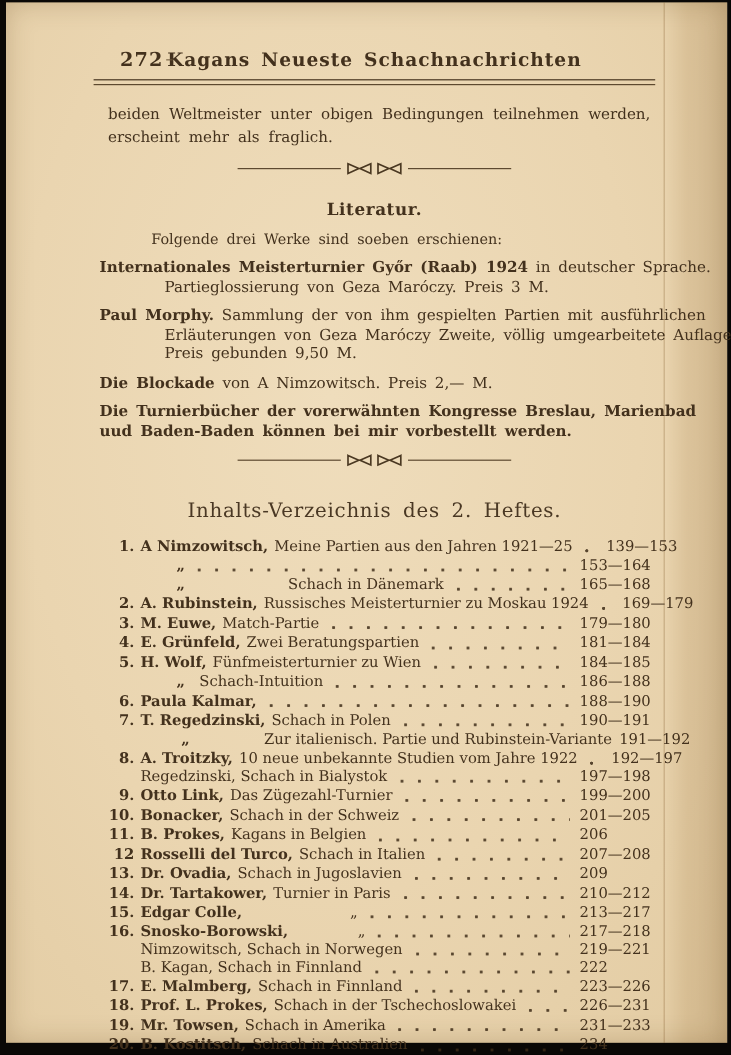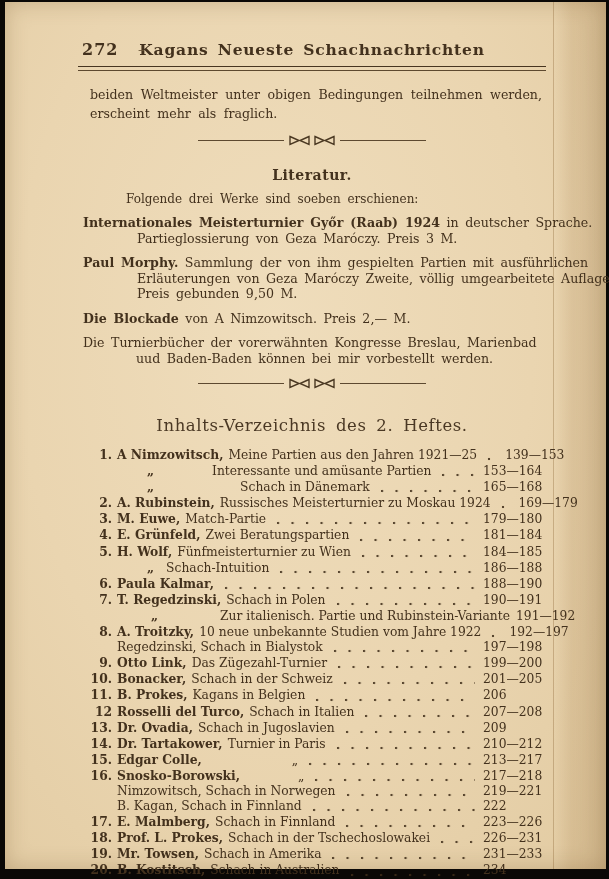--- a/index.html
+++ b/index.html
@@ -8,43 +8,43 @@
   .paper{position:absolute;left:5px;top:2px;right:3px;bottom:10px;
          background:radial-gradient(ellipse at 45% 38%, #efddbc 0%, #ead5b0 55%, #e2cba2 100%);
          box-shadow:inset 0 0 22px rgba(96,64,24,.25);}
   .edge-shade{position:absolute;top:0;bottom:0;right:0;width:52px;
          background:linear-gradient(to right, rgba(140,96,40,0) 0%, rgba(140,96,40,.14) 35%, rgba(120,80,30,.20) 100%);
          border-left:1px solid rgba(120,84,36,.12);}
   .content{position:absolute;left:73px;top:0;width:468px;}
 
   
   .hdr{position:relative;margin-top:38px;height:22px;}
-  .pgnum{position:absolute;left:4px;top:0;font-weight:bold;font-size:16px;letter-spacing:1px;}
+  .pgnum{position:absolute;left:22px;top:0;font-weight:bold;font-size:16px;letter-spacing:1px;}
   .pgdash{position:absolute;left:60px;top:2px;font-size:13px;color:#6a5538;}
   .hdr-title{margin:0;text-align:center;font-size:15.5px;font-weight:bold;letter-spacing:.8px;word-spacing:3px;}
   .double-rule{margin-top:4px;height:3px;border-top:1.6px solid #473520;border-bottom:1px solid #5d492f;}
 
   
   .intro{margin:14px 0 0 12px;width:452px;font-size:12.6px;line-height:19px;
          text-align:justify;text-align-last:left;word-spacing:3.5px;}
 
   
   .divider{display:flex;justify-content:center;align-items:center;margin-top:10px;height:14px;}
   .dline{width:86px;height:1px;background:#5d4930;}
   .orn{margin:0 4px;}
 
   
   .lit-heading{margin:20px 0 0 0;text-align:center;font-size:14px;font-weight:bold;letter-spacing:.5px;}
   .lit-intro{margin:9px 0 0 48px;font-size:12px;word-spacing:3px;}
   .lit-entry{margin:9px 0 0 5px;font-size:12.6px;line-height:15.5px;}
   .lit-entry .l1{display:block;white-space:nowrap;word-spacing:2.5px;}
   .lit-entry .cont{display:block;margin-left:54px;white-space:nowrap;word-spacing:2.5px;}
   .lit-entry b{font-weight:bold;}
-  .lit-entry .center{margin-left:0;text-align:center;}
-  .bold{font-weight:normal;}
+  .lit-entry .center{margin-left:0;}
+  .bold{font-weight:bold;}
 
   
   .toc-heading{margin:26px 0 0 0;text-align:center;font-size:16.5px;font-weight:500;
                letter-spacing:.6px;word-spacing:4px;color:#4a3824;}
   .toc{margin:12px 0 0 10px;width:455px;}
   .toc-row{display:flex;align-items:baseline;font-size:12.3px;line-height:15.1px;white-space:nowrap;}
   .toc-row .num{flex:0 0 24px;text-align:right;margin-right:5px;font-weight:bold;}
   .toc-row .name{font-weight:bold;}
   .toc-row .title{margin-left:5px;}
   .toc-row .ditto{font-weight:bold;}
@@ -123,21 +123,20 @@
           <div class="toc-row">
             <span class="num">1.</span>
             <span class="name">A Nimzowitsch,</span>
             <span class="title">Meine Partien aus den Jahren 1921—25</span>
             <span class="leader"></span>
             <span class="pages">139—153</span>
           </div>
           <div class="toc-row">
             <span class="num"></span>
             <span class="ditto" style="margin-left: 30px;">„</span>
-            <span class="title" style="margin-left: 58px;">Interessante und amüsante Partien</span>
             <span class="leader"></span>
             <span class="pages">153—164</span>
           </div>
           <div class="toc-row">
             <span class="num"></span>
             <span class="ditto" style="margin-left: 30px;">„</span>
             <span class="title" style="margin-left: 86px;">Schach in Dänemark</span>
             <span class="leader"></span>
             <span class="pages">165—168</span>
           </div>

